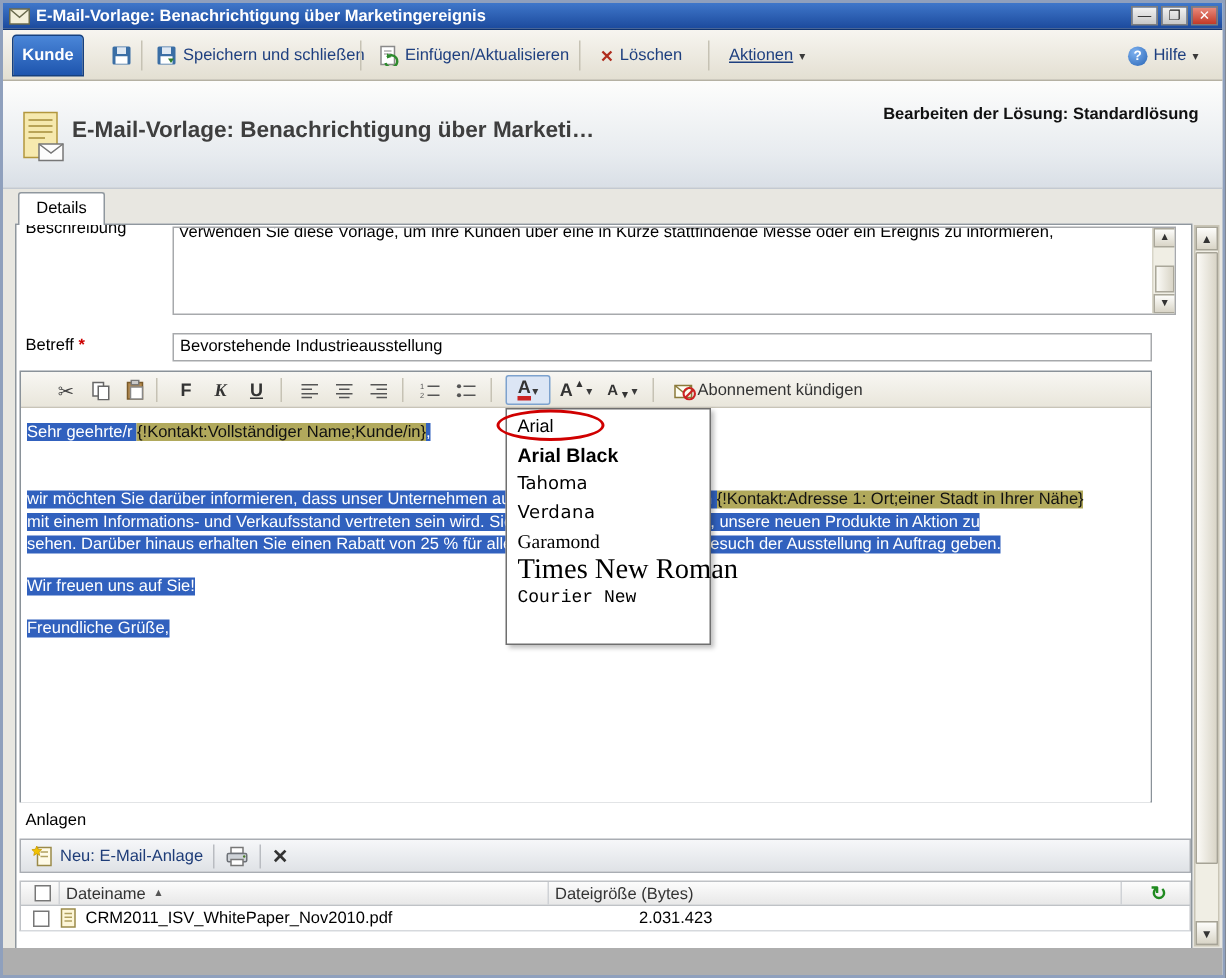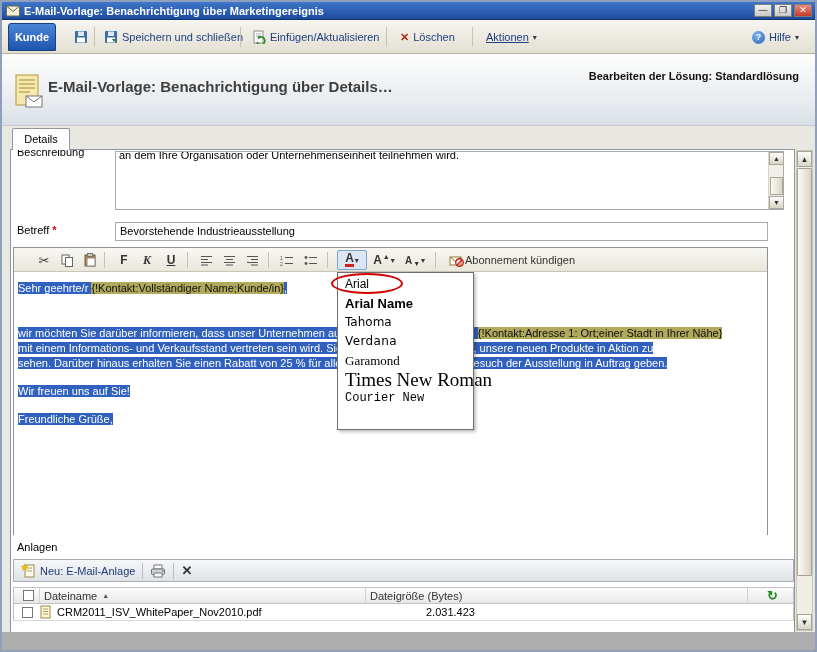--- a/index.html
+++ b/index.html
@@ -187,34 +187,34 @@
   <div class="headband">
     <svg class="formicon" width="30" height="36" viewBox="0 0 30 36">
       <rect x="2" y="1" width="22" height="30" fill="#f6e9ae" stroke="#b2973d"></rect>
       <line x1="5" y1="6" x2="21" y2="6" stroke="#a58c3a"></line>
       <line x1="5" y1="10" x2="21" y2="10" stroke="#a58c3a"></line>
       <line x1="5" y1="14" x2="21" y2="14" stroke="#a58c3a"></line>
       <line x1="5" y1="18" x2="16" y2="18" stroke="#a58c3a"></line>
       <rect x="12" y="22" width="16" height="11" fill="#fdfdfd" stroke="#777"></rect>
       <path d="M12 22 L20 28 L28 22" fill="none" stroke="#777"></path>
     </svg>
-    <div class="pagetitle">E-Mail-Vorlage: Benachrichtigung über Details…</div>
+    <div class="pagetitle">E-Mail-Vorlage: Benachrichtigung über Marketi…</div>
     <div class="solution">Bearbeiten der Lösung: Standardlösung</div>
   </div>
 
   <div class="tabstrip">
     <div class="tab">Details</div>
   </div>
 
   <div class="content">
 
     <div class="flabel" style="top:-4px">Beschreibung</div>
     <div class="descbox">
       <div class="descinner">
-        <div>an dem Ihre Organisation oder Unternehmenseinheit teilnehmen wird.</div>
+        <div>Verwenden Sie diese Vorlage, um Ihre Kunden über eine in Kürze stattfindende Messe oder ein Ereignis zu informieren,</div>
       </div>
       <div class="miniscroll">
         <div class="msbtn" style="top:0">▲</div>
         <div class="msbtn" style="bottom:0">▼</div>
         <div class="msthumb" style="bottom:14px; height:18px"></div>
       </div>
     </div>
 
     <div class="flabel" style="top:74px">
       <span>Betreff</span>
@@ -334,21 +334,21 @@
         <div class="bline" style="margin-top:13px">
           <span class="sel">Wir freuen uns auf Sie!</span>
         </div>
         <div class="bline" style="margin-top:13px">
           <span class="sel">Freundliche Grüße,</span>
         </div>
       </div>
 
       <div class="fontmenu">
         <div class="fmitem f-arial">Arial</div>
-        <div class="fmitem f-arialblack">Arial Name</div>
+        <div class="fmitem f-arialblack">Arial Black</div>
         <div class="fmitem f-tahoma">Tahoma</div>
         <div class="fmitem f-verdana">Verdana</div>
         <div class="fmitem f-garamond">Garamond</div>
         <div class="fmitem f-times">Times New Roman</div>
         <div class="fmitem f-courier">Courier New</div>
       </div>
       <div class="annot"></div>
     </div>
 
     <div class="flabel attlabel">Anlagen</div>

